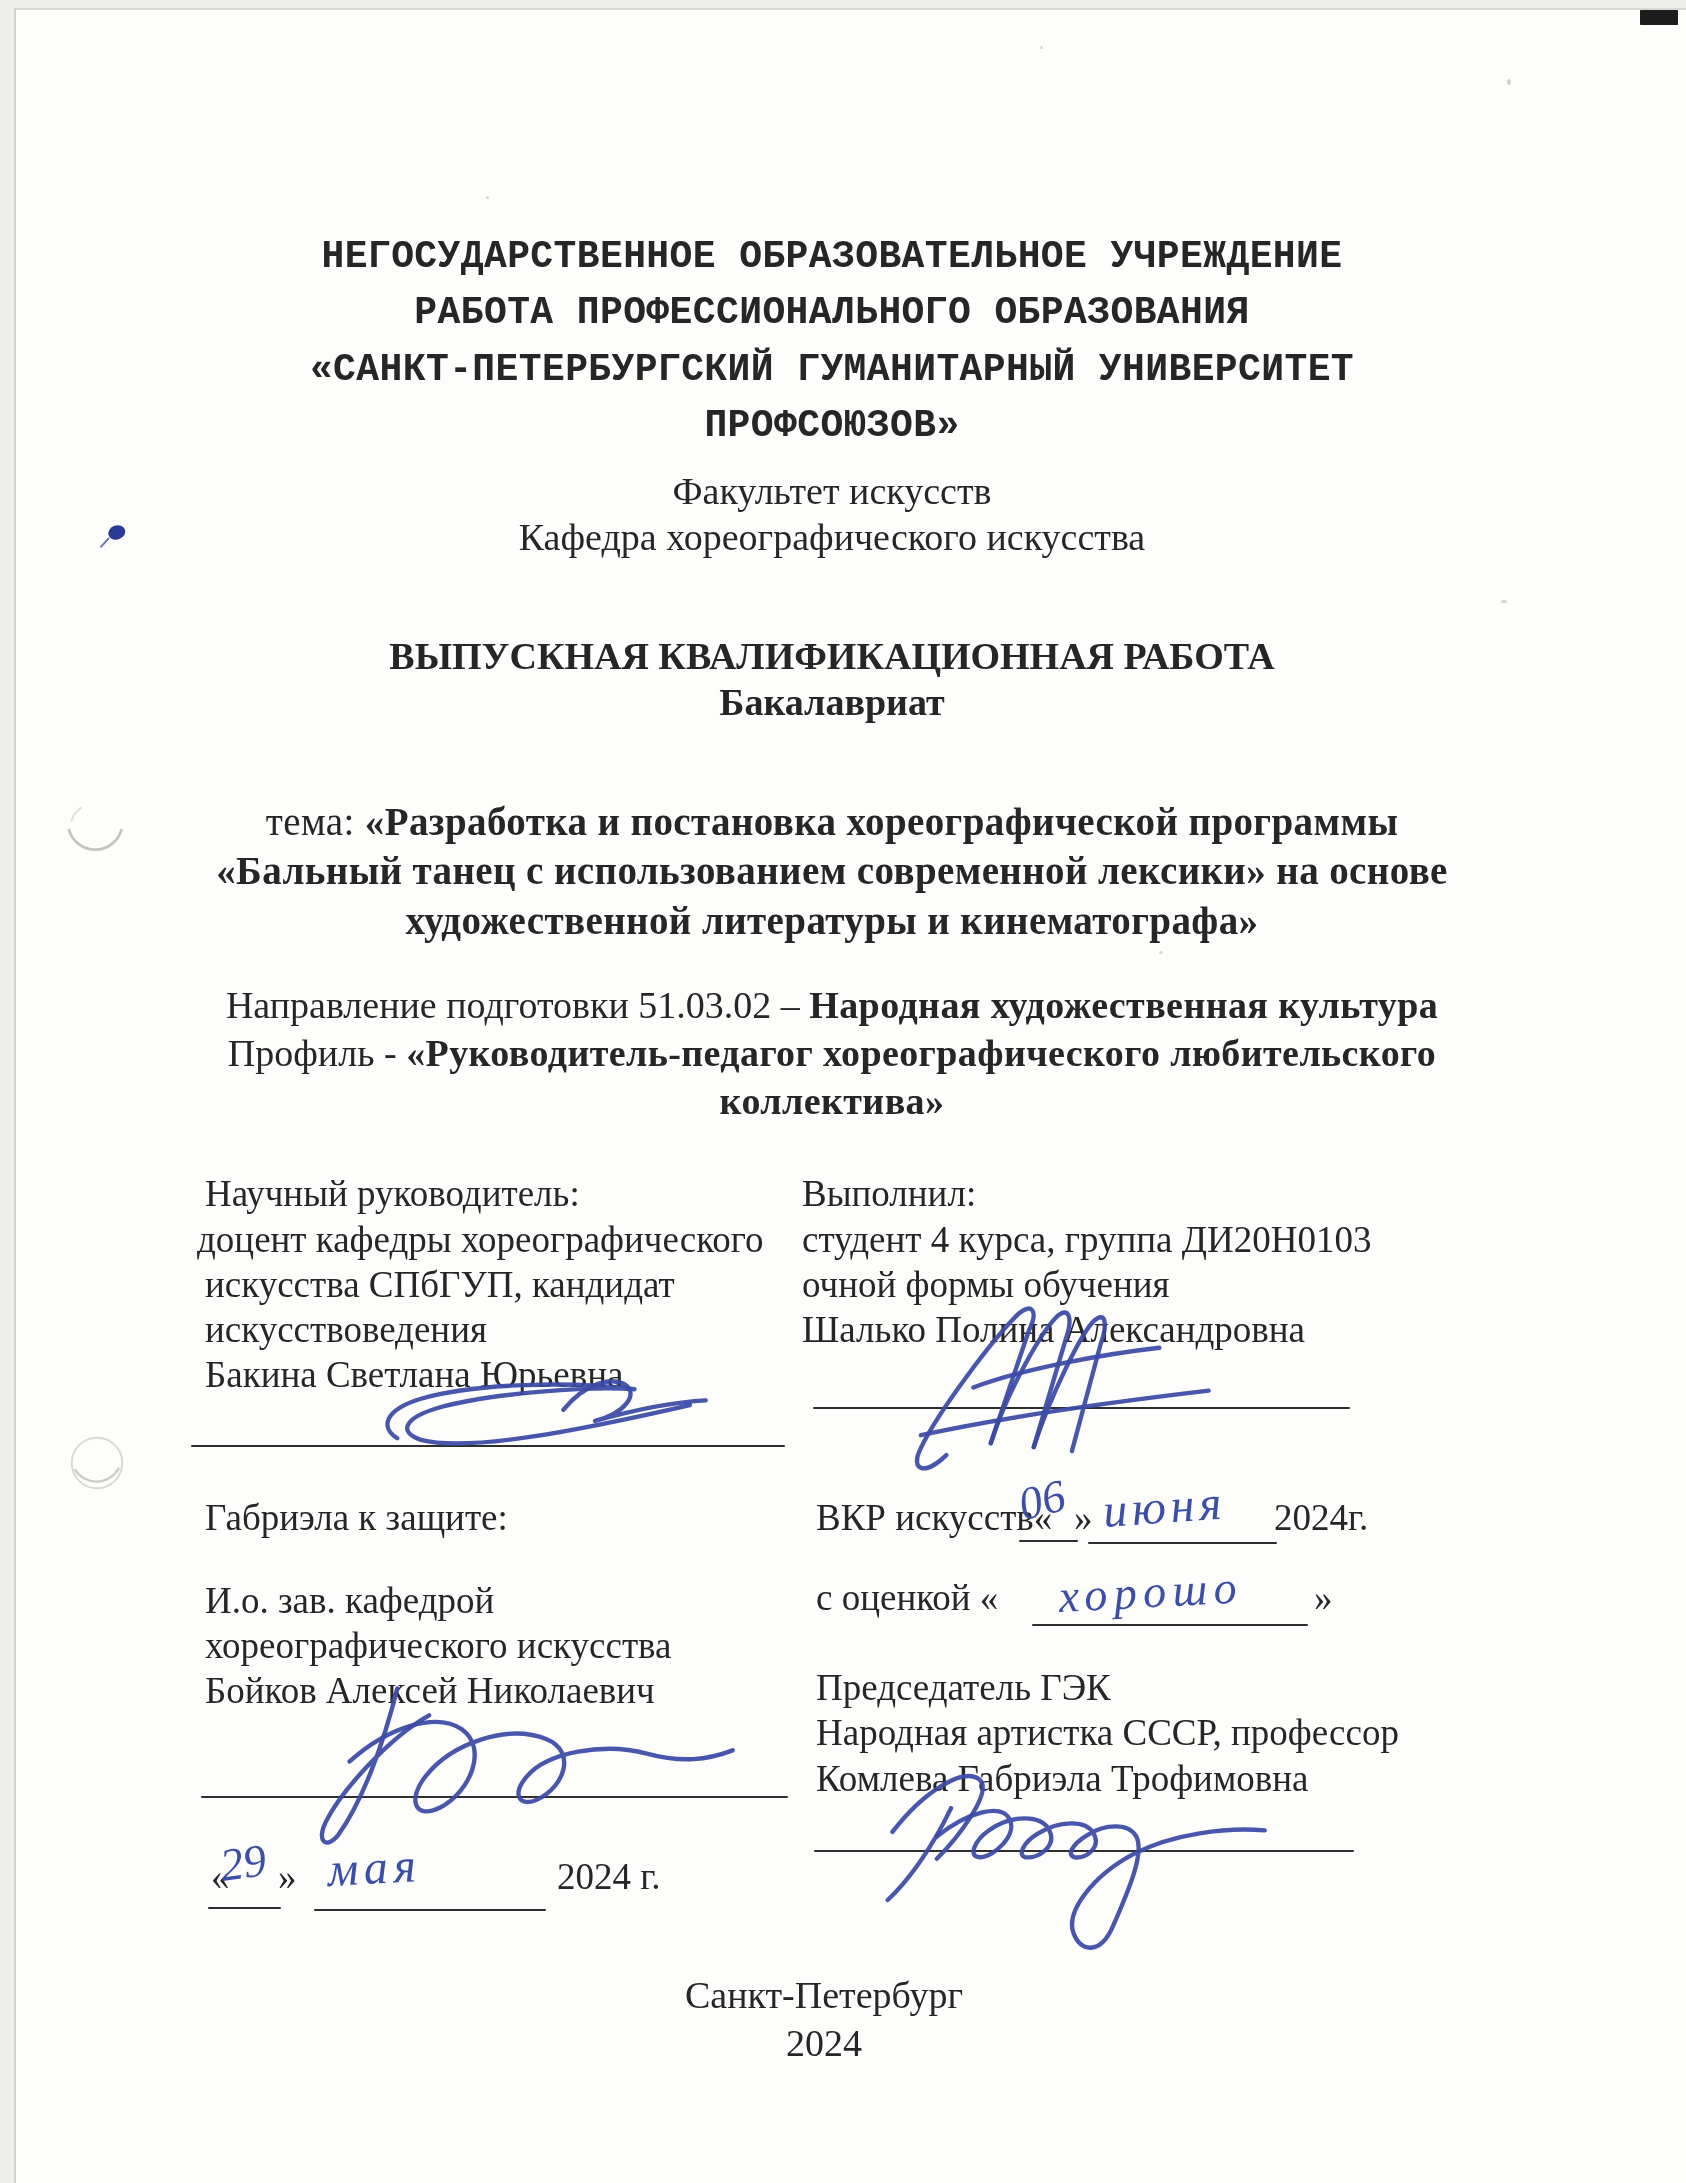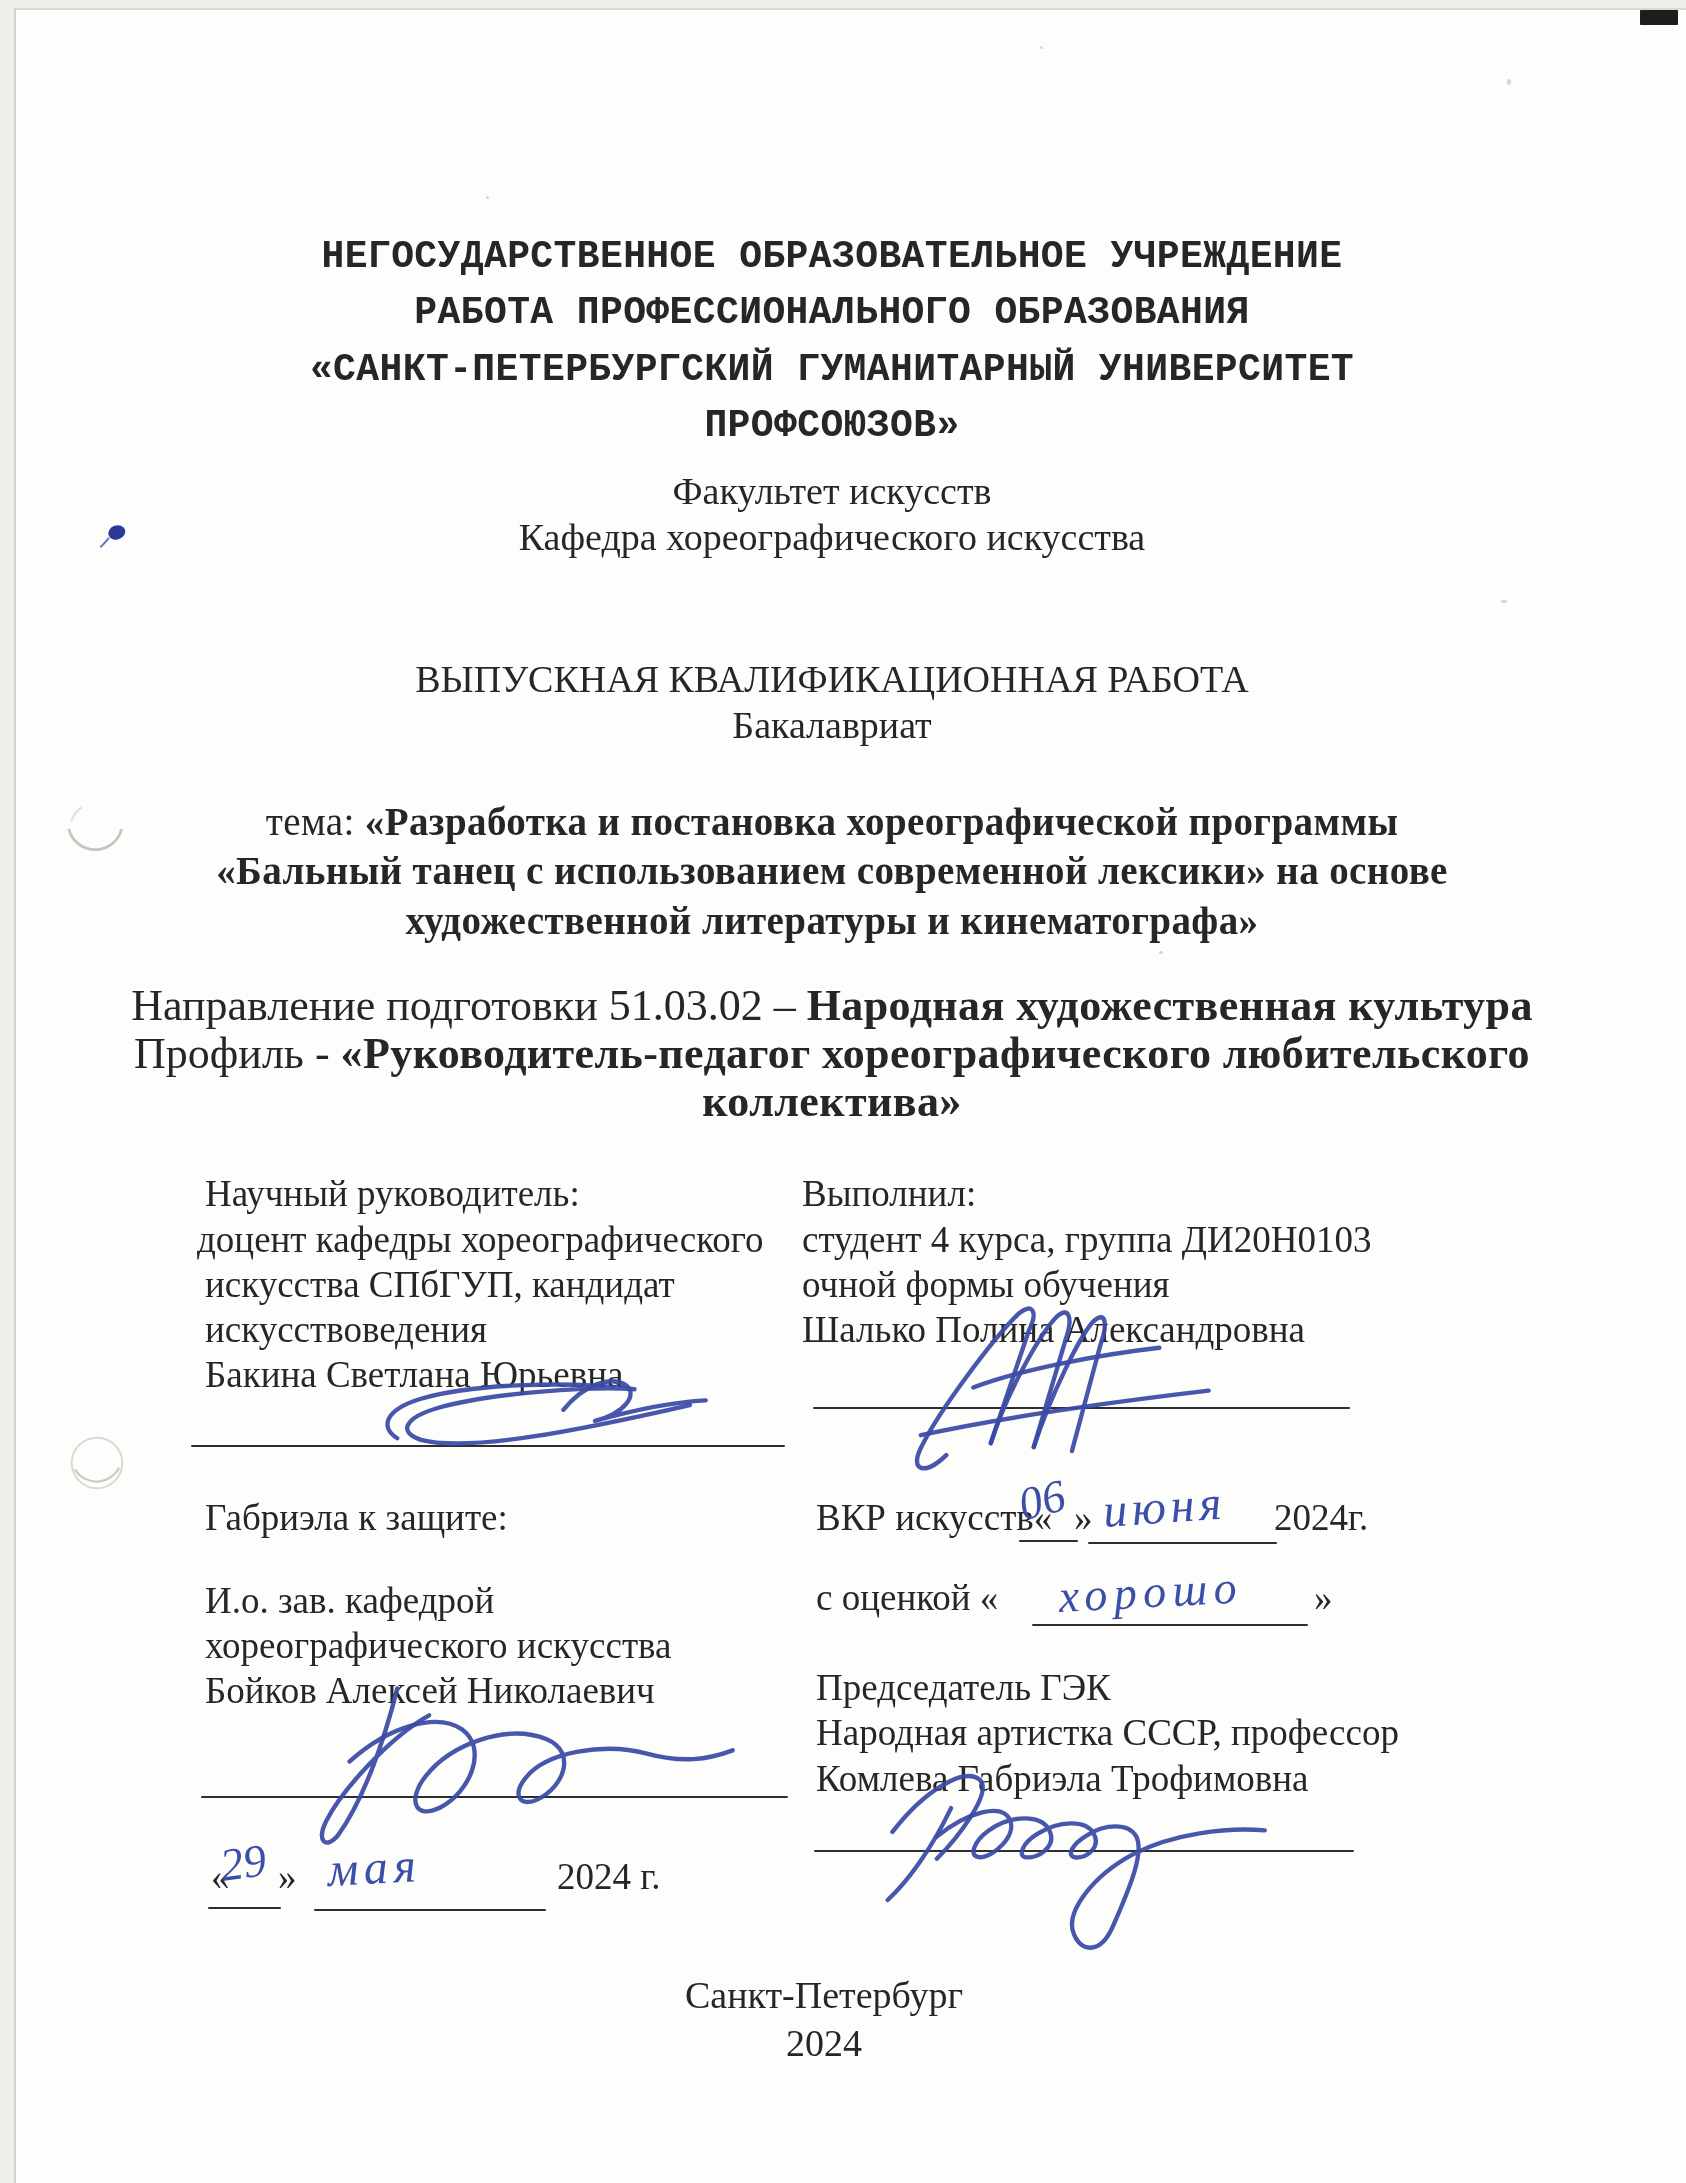--- a/index.html
+++ b/index.html
@@ -11,24 +11,24 @@
     overflow:hidden;
   }
   .page{position:absolute;left:14.3px;top:8px;right:0;bottom:0;background:#fdfdfb;}
   .edge-left{position:absolute;left:14.3px;top:8px;width:1.6px;height:2175px;background:#c9c9c3;opacity:.8;}
   .edge-top{position:absolute;left:14.3px;top:8px;height:1.6px;width:1672px;background:#cfcfc9;opacity:.8;}
   .scan-bar{position:absolute;left:1640px;top:10.3px;width:38px;height:15px;background:#1d1d1d;border-radius:0.8px;}
   .speck{position:absolute;background:#b5b5b0;border-radius:50%;opacity:.55;}
 
   .ln{position:absolute;left:0;right:22px;text-align:center;font-size:38px;line-height:43px;white-space:nowrap;}
   .inst{font-weight:700;letter-spacing:0.4px;font-family:Liberation Mono, monospace;}
-  .worktitle{font-weight:400;margin-top:23px;}
+  .worktitle{font-weight:700;}
   .theme{font-size:39px;font-weight:700;letter-spacing:0.4px;}
   .theme .reg{font-weight:400;}
-  .prog{font-size:44px;}
+  .prog{font-size:38px;}
   .prog b{letter-spacing:0.4px;}
 
   .frag{position:absolute;font-size:37px;line-height:41px;white-space:nowrap;}
   .rule{position:absolute;height:2.4px;background:#2e2e2e;border-radius:1.6px;}
   .rule.thin{height:1.6px;}
 
   .hw{
     position:absolute;color:#3b4ea8;font-style:italic;white-space:nowrap;
     font-family:"Liberation Serif","DejaVu Serif",serif;
     transform-origin:left bottom;

